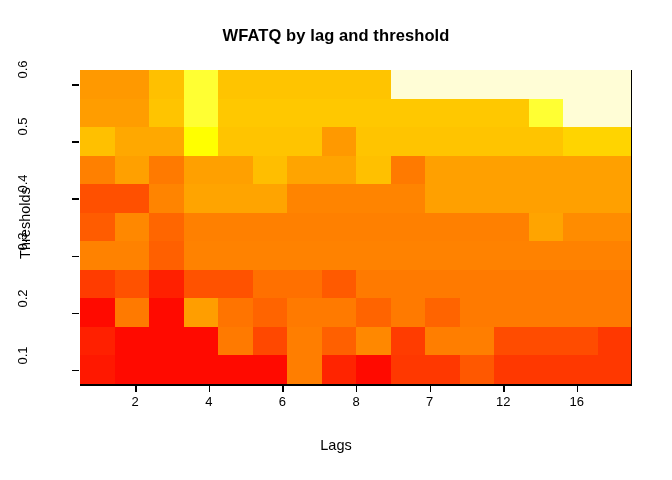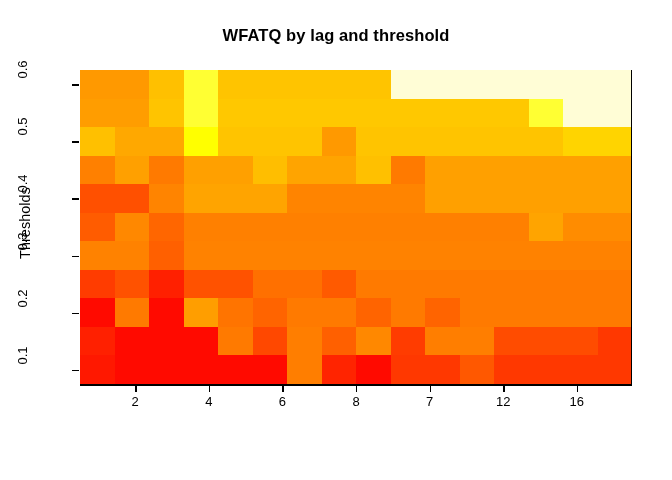--- a/index.html
+++ b/index.html
@@ -288,15 +288,16 @@
       <div class="y-tick" style="top: 255.545px;"></div>
       <div class="y-tick-label" style="left: -20px; top: 233.545px; width: 84px; transform: rotate(-90deg); transform-origin: center center; text-align: center;">0.3</div>
       <div class="y-tick" style="top: 198.455px;"></div>
       <div class="y-tick-label" style="left: -20px; top: 176.455px; width: 84px; transform: rotate(-90deg); transform-origin: center center; text-align: center;">0.4</div>
       <div class="y-tick" style="top: 141.364px;"></div>
       <div class="y-tick-label" style="left: -20px; top: 119.364px; width: 84px; transform: rotate(-90deg); transform-origin: center center; text-align: center;">0.5</div>
       <div class="y-tick" style="top: 84.2727px;"></div>
       <div class="y-tick-label" style="left: -20px; top: 62.2727px; width: 84px; transform: rotate(-90deg); transform-origin: center center; text-align: center;">0.6</div>
     </div>
 
+  <div id="x-axis-title">Lags</div>
   <div id="y-axis-title">Thresholds</div>
 
 </div>
 
 </body></html>

